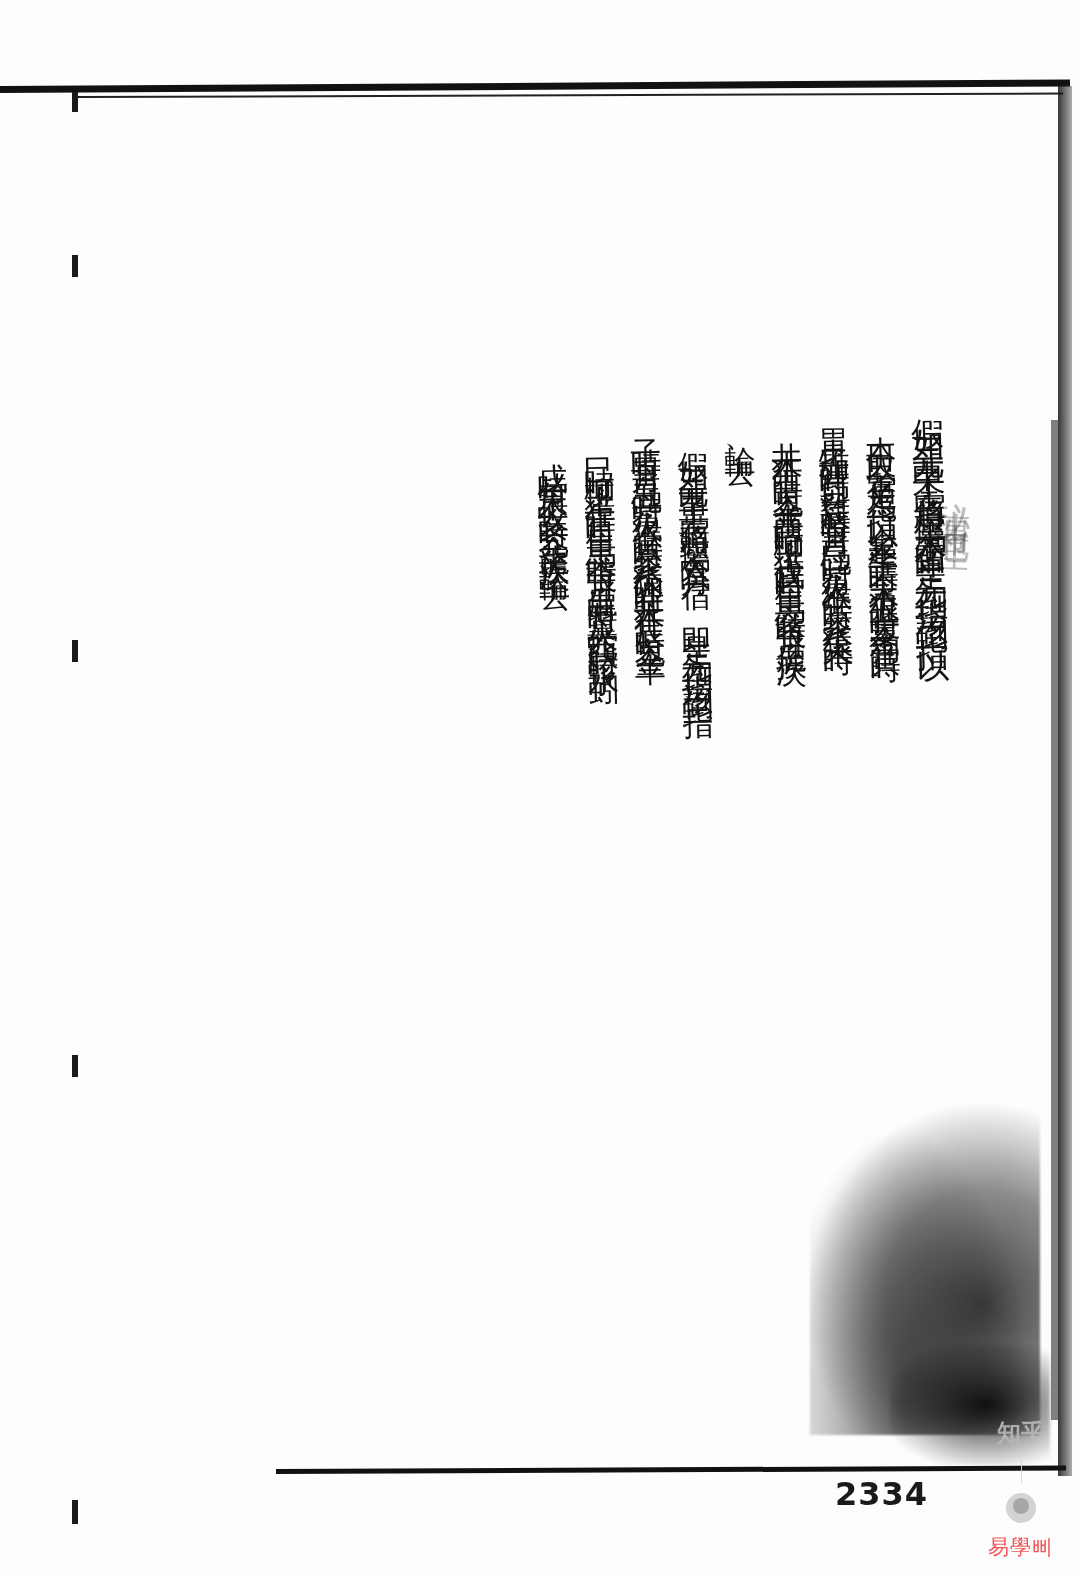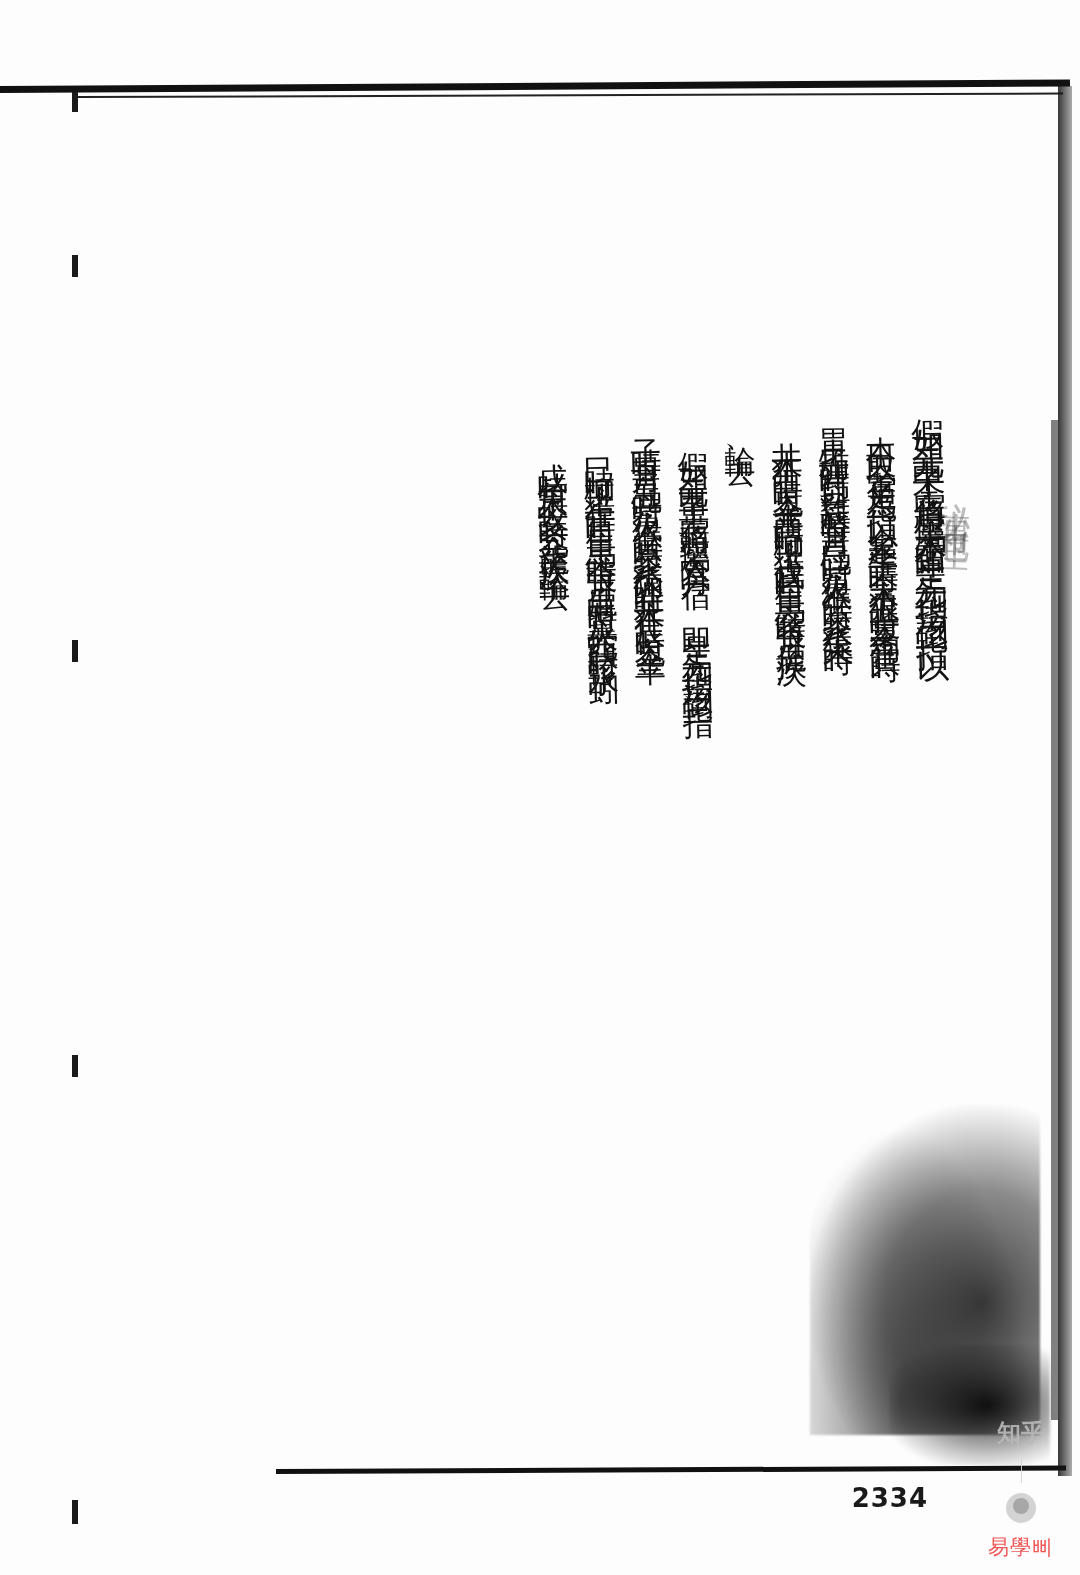--- a/index.html
+++ b/index.html
@@ -166,21 +166,21 @@
   .col:nth-child(10) { margin-top: 30px; }
   .col:nth-child(11) { margin-top: 26px; }
   .col:nth-child(12) { margin-top: 44px; }
 
   
   .page-number {
     position: absolute;
     right: 152px;
     bottom: 62px;
     font-family: "DejaVu Sans", sans-serif;
-    font-size: 26px;
+    font-size: 32px;
     font-weight: 700;
     color: #1a1a1a;
     letter-spacing: 1px;
   }
 
   
   .watermark {
     position: absolute;
     right: 26px;
     bottom: 14px;

